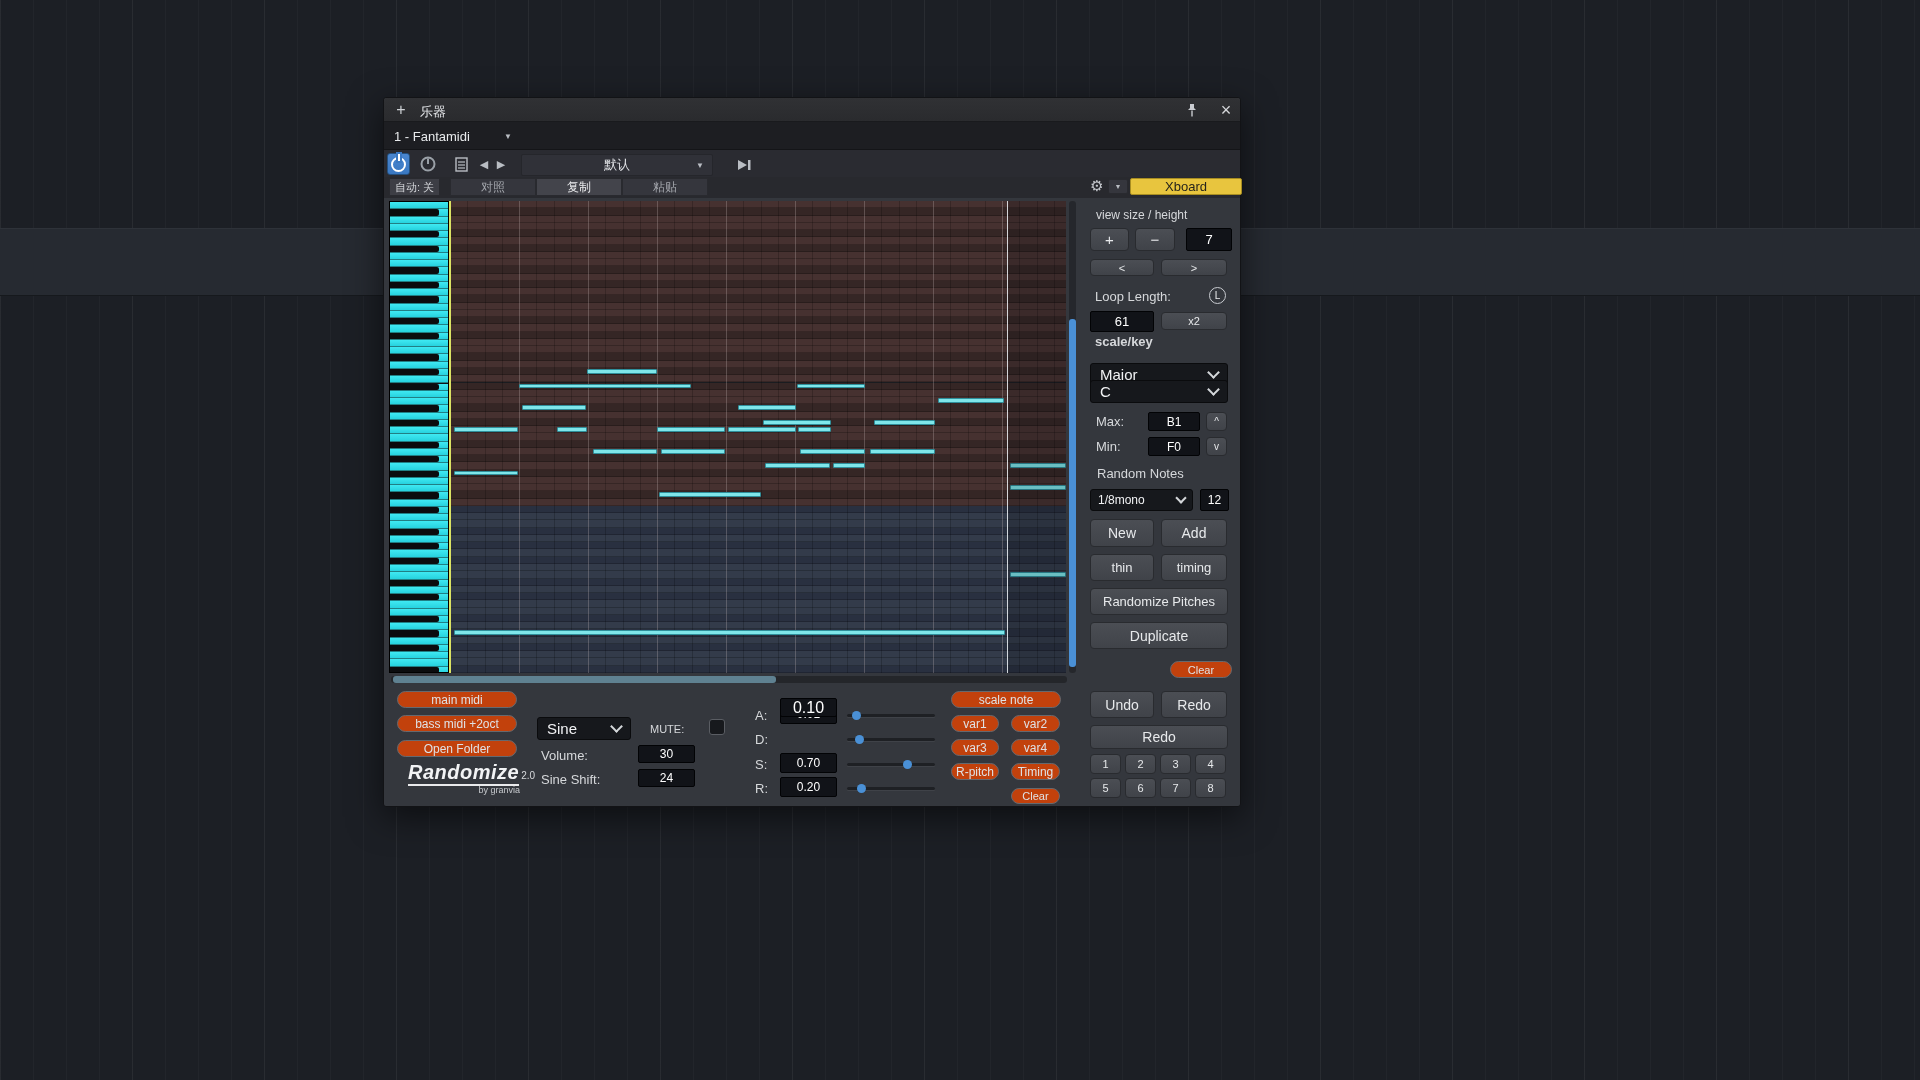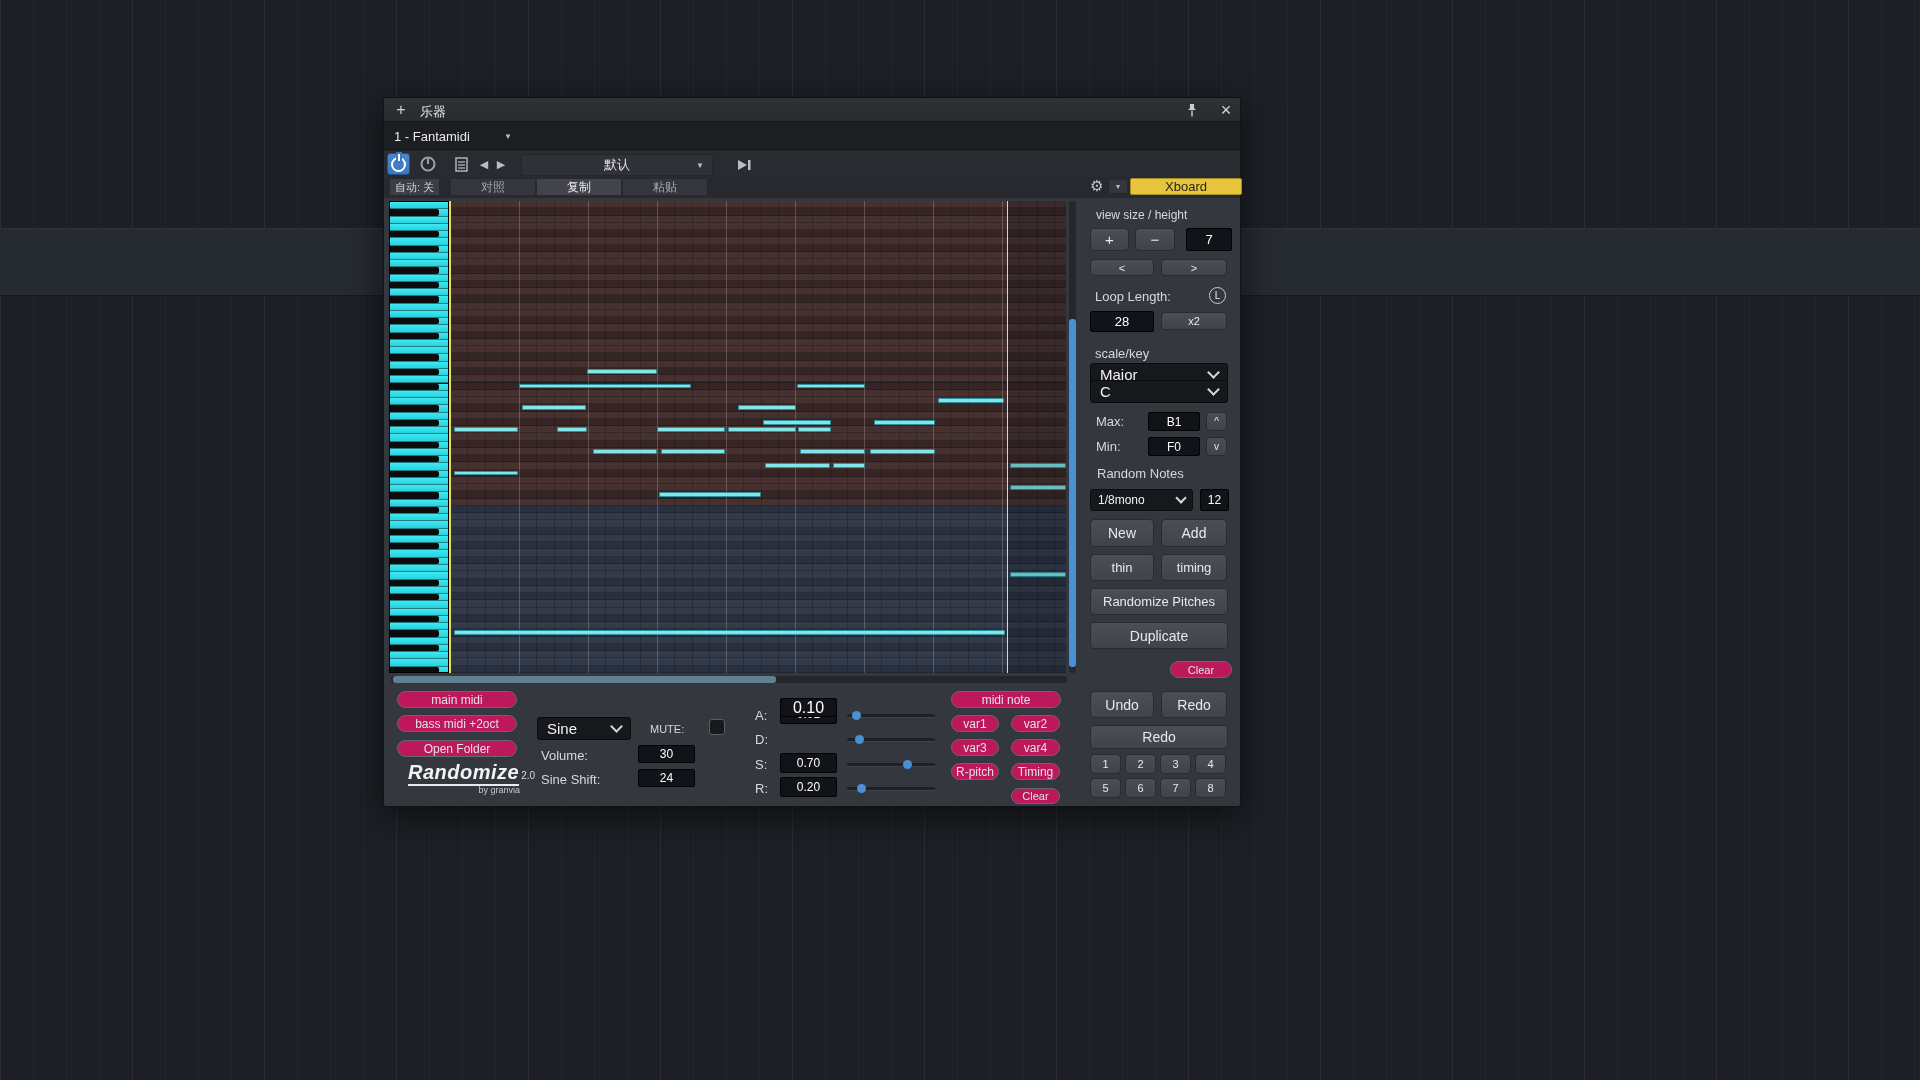--- a/index.html
+++ b/index.html
@@ -12,21 +12,21 @@
     border-top:1px solid rgba(255,255,255,0.04);border-bottom:1px solid rgba(0,0,0,0.4);}
   .window{left:383px;top:97px;width:858px;height:710px;background:#34373d;border:1px solid #121316;
     border-radius:3px;box-shadow:0 10px 34px rgba(0,0,0,0.55);}
   .titlebar{left:0;top:0;width:100%;height:24px;background:linear-gradient(#303134,#2a2b2e);
     border-bottom:1px solid #191a1d;border-radius:3px 3px 0 0;}
   .presetbar{left:0;top:24px;width:100%;height:28px;background:#1d1e22;border-bottom:1px solid #141518;}
   .toolbar{left:0;top:52px;width:100%;height:27px;background:#2a2b31;}
   .row2{left:0;top:79px;width:100%;height:21px;background:#28292e;}
   .btn{display:flex;align-items:center;justify-content:center;background:linear-gradient(#4b4e54,#404349);
     border:1px solid #292b2f;border-radius:4px;color:#e7e9eb;cursor:default;}
-  .pill{display:flex;align-items:center;justify-content:center;background:#be185d;border:1px solid #66696f;
+  .pill{display:flex;align-items:center;justify-content:center;background:#c2410c;border:1px solid #66696f;
     border-radius:9px;color:#dfe1e5;font-size:12px;}
   .field{display:flex;align-items:center;justify-content:center;background:#111318;border:1px solid #020305;
     border-radius:2px;color:#fff;}
   .dd{display:flex;align-items:center;justify-content:space-between;background:#16181c;border:1px solid #0a0b0d;
     border-radius:3px;color:#f1f2f4;padding:0 9px;}
   .lbl{color:#d6d8db;font-size:13px;white-space:nowrap;}
   .chev{width:7px;height:7px;border-right:2px solid #d4d7da;border-bottom:2px solid #d4d7da;
     transform:rotate(45deg);margin-top:-4px;flex:0 0 auto;}
   .seg{display:flex;align-items:center;justify-content:center;background:#35363d;border:1px solid #292a2f;
     color:#a4a7ad;font-size:12px;}
@@ -396,24 +396,24 @@
 
   <div class="abs lbl" style="left:712px;top:110px;font-size:12px;">view size / height</div>
   <div class="abs btn" style="left:706px;top:130px;width:39px;height:23px;font-size:15px;">+</div>
   <div class="abs btn" style="left:751px;top:130px;width:40px;height:23px;font-size:15px;">−</div>
   <div class="abs field" style="left:802px;top:130px;width:46px;height:23px;font-size:13px;">7</div>
   <div class="abs btn" style="left:706px;top:161px;width:64px;height:17px;font-size:11px;">&lt;</div>
   <div class="abs btn" style="left:777px;top:161px;width:66px;height:17px;font-size:11px;">&gt;</div>
 
   <div class="abs lbl" style="left:711px;top:191px;">Loop Length:</div>
   <div class="abs circle-btn" style="left:825px;top:189px;">L</div>
-  <div class="abs field" style="left:706px;top:213px;width:64px;height:21px;font-size:13px;">28</div>
+  <div class="abs field" style="left:706px;top:213px;width:64px;height:21px;font-size:13px;">61</div>
   <div class="abs btn" style="left:777px;top:214px;width:66px;height:18px;font-size:11px;">x2</div>
 
-  <div class="abs lbl" style="left:711px;top:248px;">scale/key</div>
+  <div class="abs lbl" style="left:711px;top:236px;font-weight:bold;">scale/key</div>
   <div class="abs dd" style="left:706px;top:265px;width:138px;height:23px;font-size:15px;">
     <span>Major</span>
     <span class="chev"></span>
   </div>
   <div class="abs dd" style="left:706px;top:282px;width:138px;height:23px;font-size:15px;">
     <span>C</span>
     <span class="chev"></span>
   </div>
 
   <div class="abs lbl" style="left:712px;top:316px;">Max:</div>
@@ -483,21 +483,21 @@
   <div class="abs field" style="left:396px;top:655px;width:57px;height:20px;font-size:12px;">0.70</div>
   <div class="abs slider" style="left:463px;top:665px;width:88px;height:3px;">
     <div class="handle" style="left: 68%;"></div>
   </div>
   <div class="abs lbl" style="left:371px;top:683px;">R:</div>
   <div class="abs field" style="left:396px;top:679px;width:57px;height:20px;font-size:12px;">0.20</div>
   <div class="abs slider" style="left:463px;top:689px;width:88px;height:3px;">
     <div class="handle" style="left: 16%;"></div>
   </div>
 
-  <div class="abs pill" style="left:567px;top:593px;width:110px;height:17px;">midi note</div>
+  <div class="abs pill" style="left:567px;top:593px;width:110px;height:17px;">scale note</div>
   <div class="abs pill" style="left:567px;top:617px;width:48px;height:17px;">var1</div>
   <div class="abs pill" style="left:627px;top:617px;width:49px;height:17px;">var2</div>
   <div class="abs pill" style="left:567px;top:641px;width:48px;height:17px;">var3</div>
   <div class="abs pill" style="left:627px;top:641px;width:49px;height:17px;">var4</div>
   <div class="abs pill" style="left:567px;top:665px;width:48px;height:17px;">R-pitch</div>
   <div class="abs pill" style="left:627px;top:665px;width:49px;height:17px;">Timing</div>
   <div class="abs pill" style="left:627px;top:690px;width:49px;height:16px;font-size:11px;">Clear</div>
 
 </div>
 

